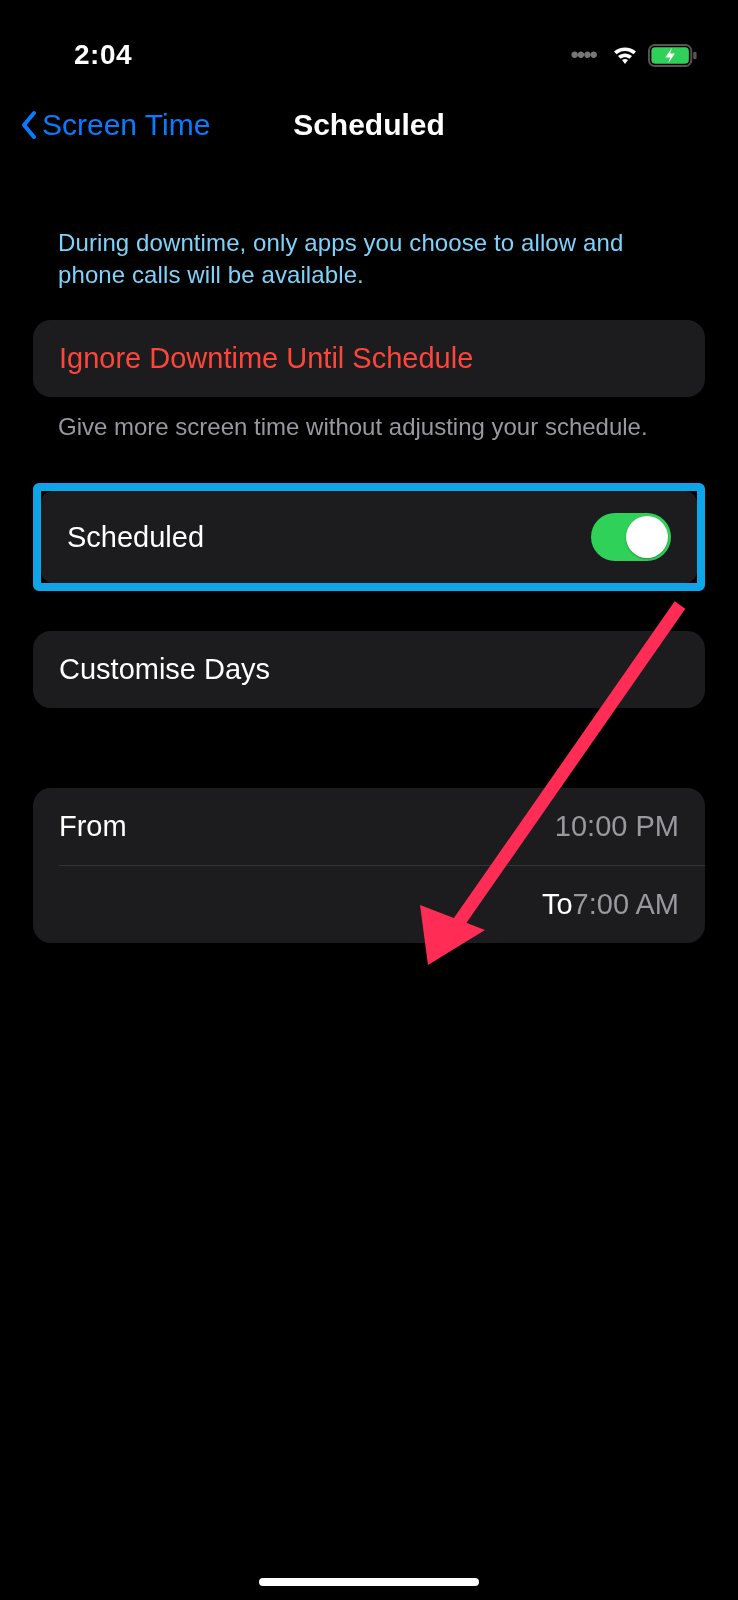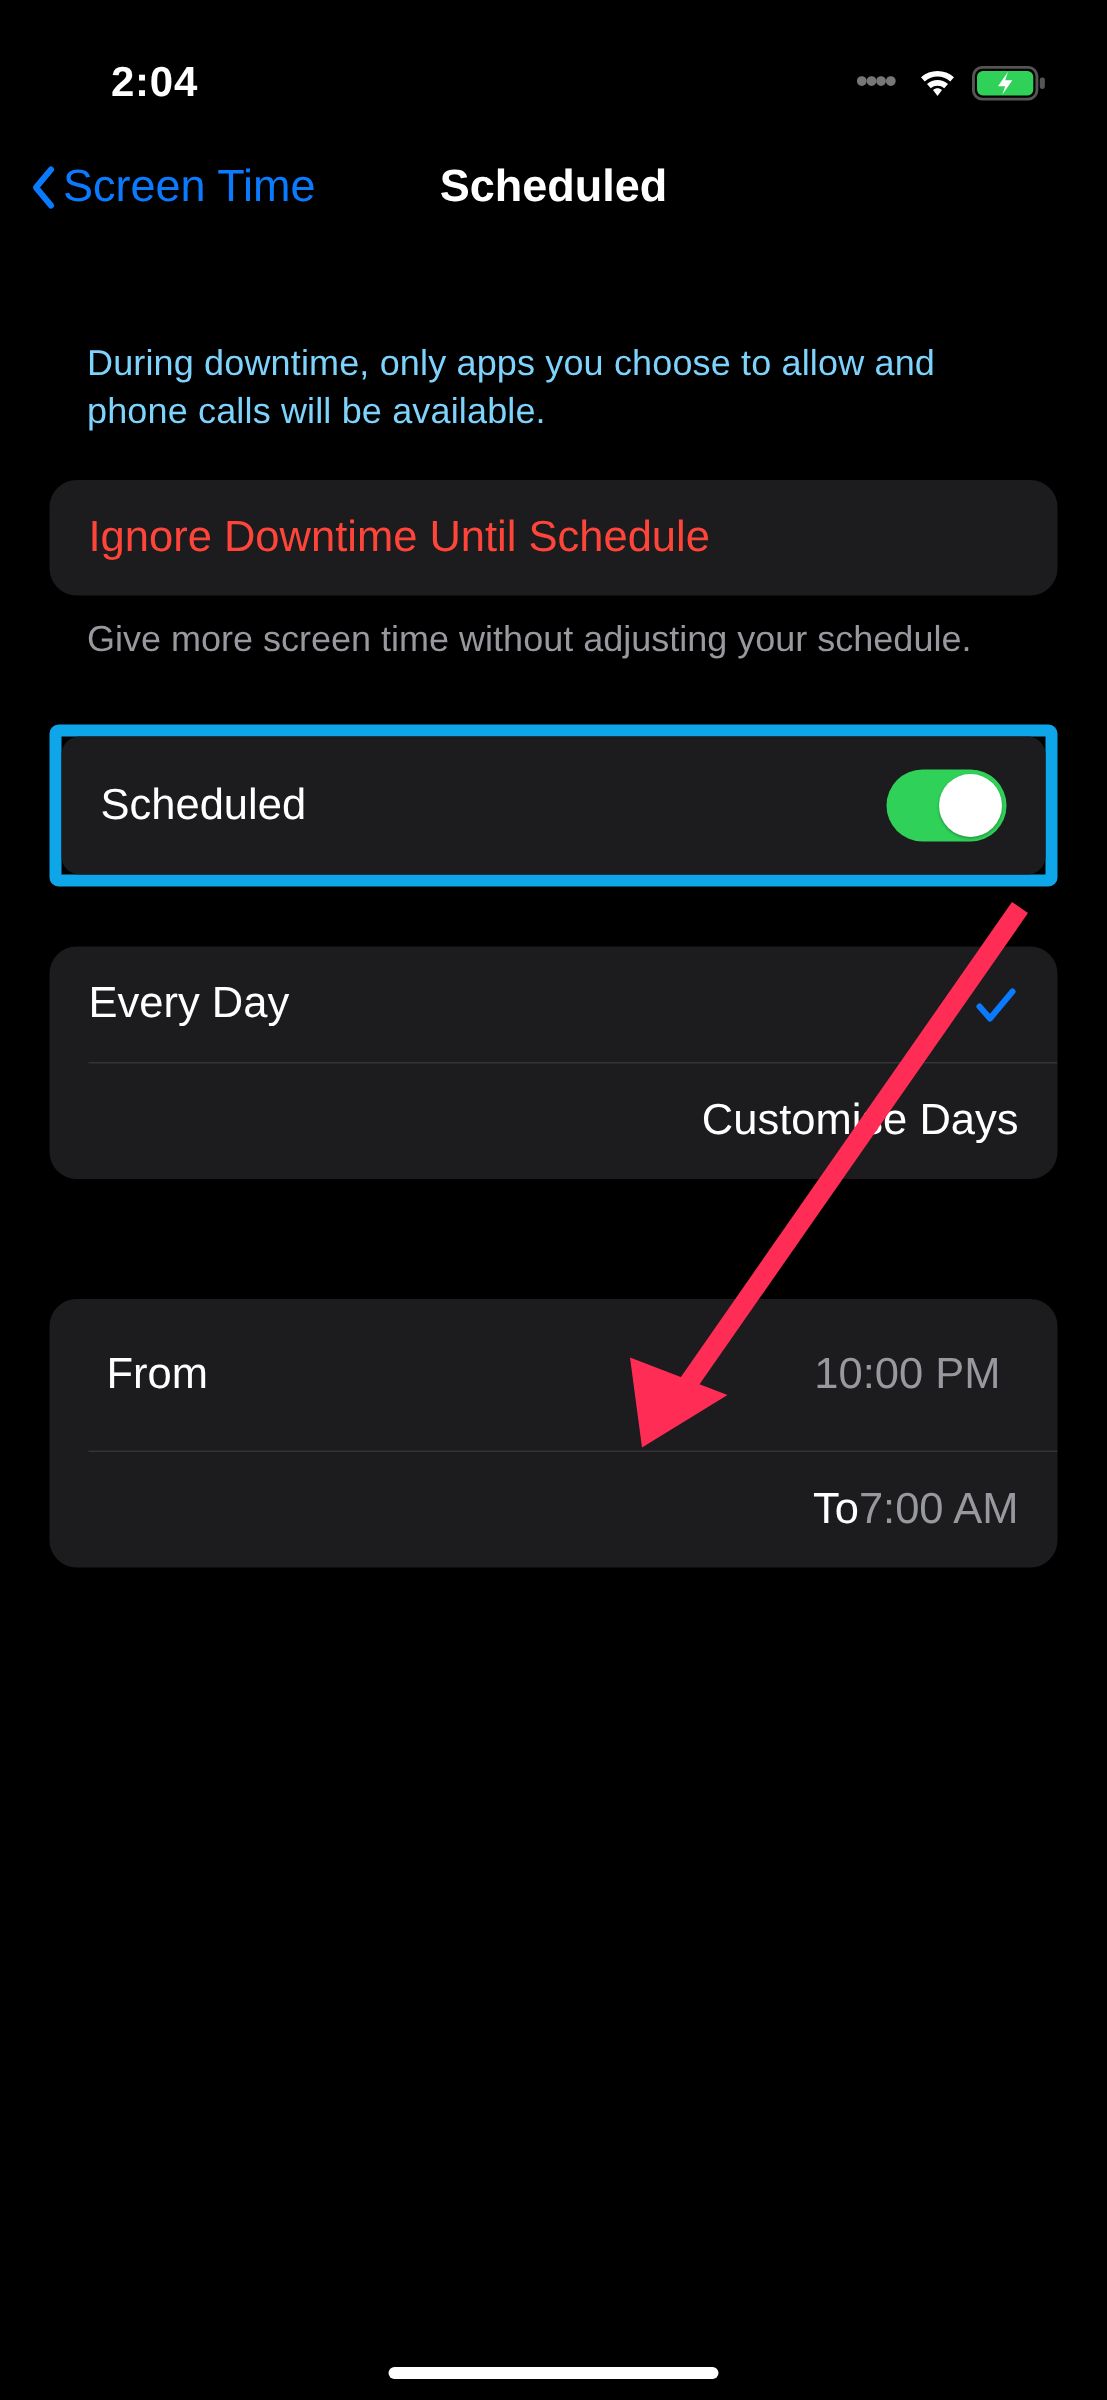--- a/index.html
+++ b/index.html
@@ -166,36 +166,30 @@
         <div class="toggle">
           <div class="toggle-knob"></div>
         </div>
       </div>
     </div>
   </div>
 
   <div class="spacer-md"></div>
 
   <div class="cell-group">
-    <div class="cell" style="border:none;margin:0;padding:22px 26px;">
-      <span class="cell-label">Every Day</span>
-      <svg class="checkmark" viewBox="0 0 30 30">
-        <polyline points="4,16 11,24 26,6" fill="none" stroke="#0a7aff" stroke-width="4" stroke-linecap="round" stroke-linejoin="round"></polyline>
-      </svg>
-    </div>
     <div class="cell">
       <span class="cell-label">Customise Days</span>
     </div>
   </div>
 
   <div class="spacer-md"></div>
   <div class="spacer-md"></div>
 
   <div class="cell-group">
-    <div class="cell" style="border:none;margin:12px;padding:22px 26px;">
+    <div class="cell" style="border:none;margin:0;padding:22px 26px;">
       <span class="cell-label">From</span>
       <span class="cell-value">10:00 PM</span>
     </div>
     <div class="cell">
       <span class="cell-label">To</span>
       <span class="cell-value">7:00 AM</span>
     </div>
   </div>
 
 </div>

